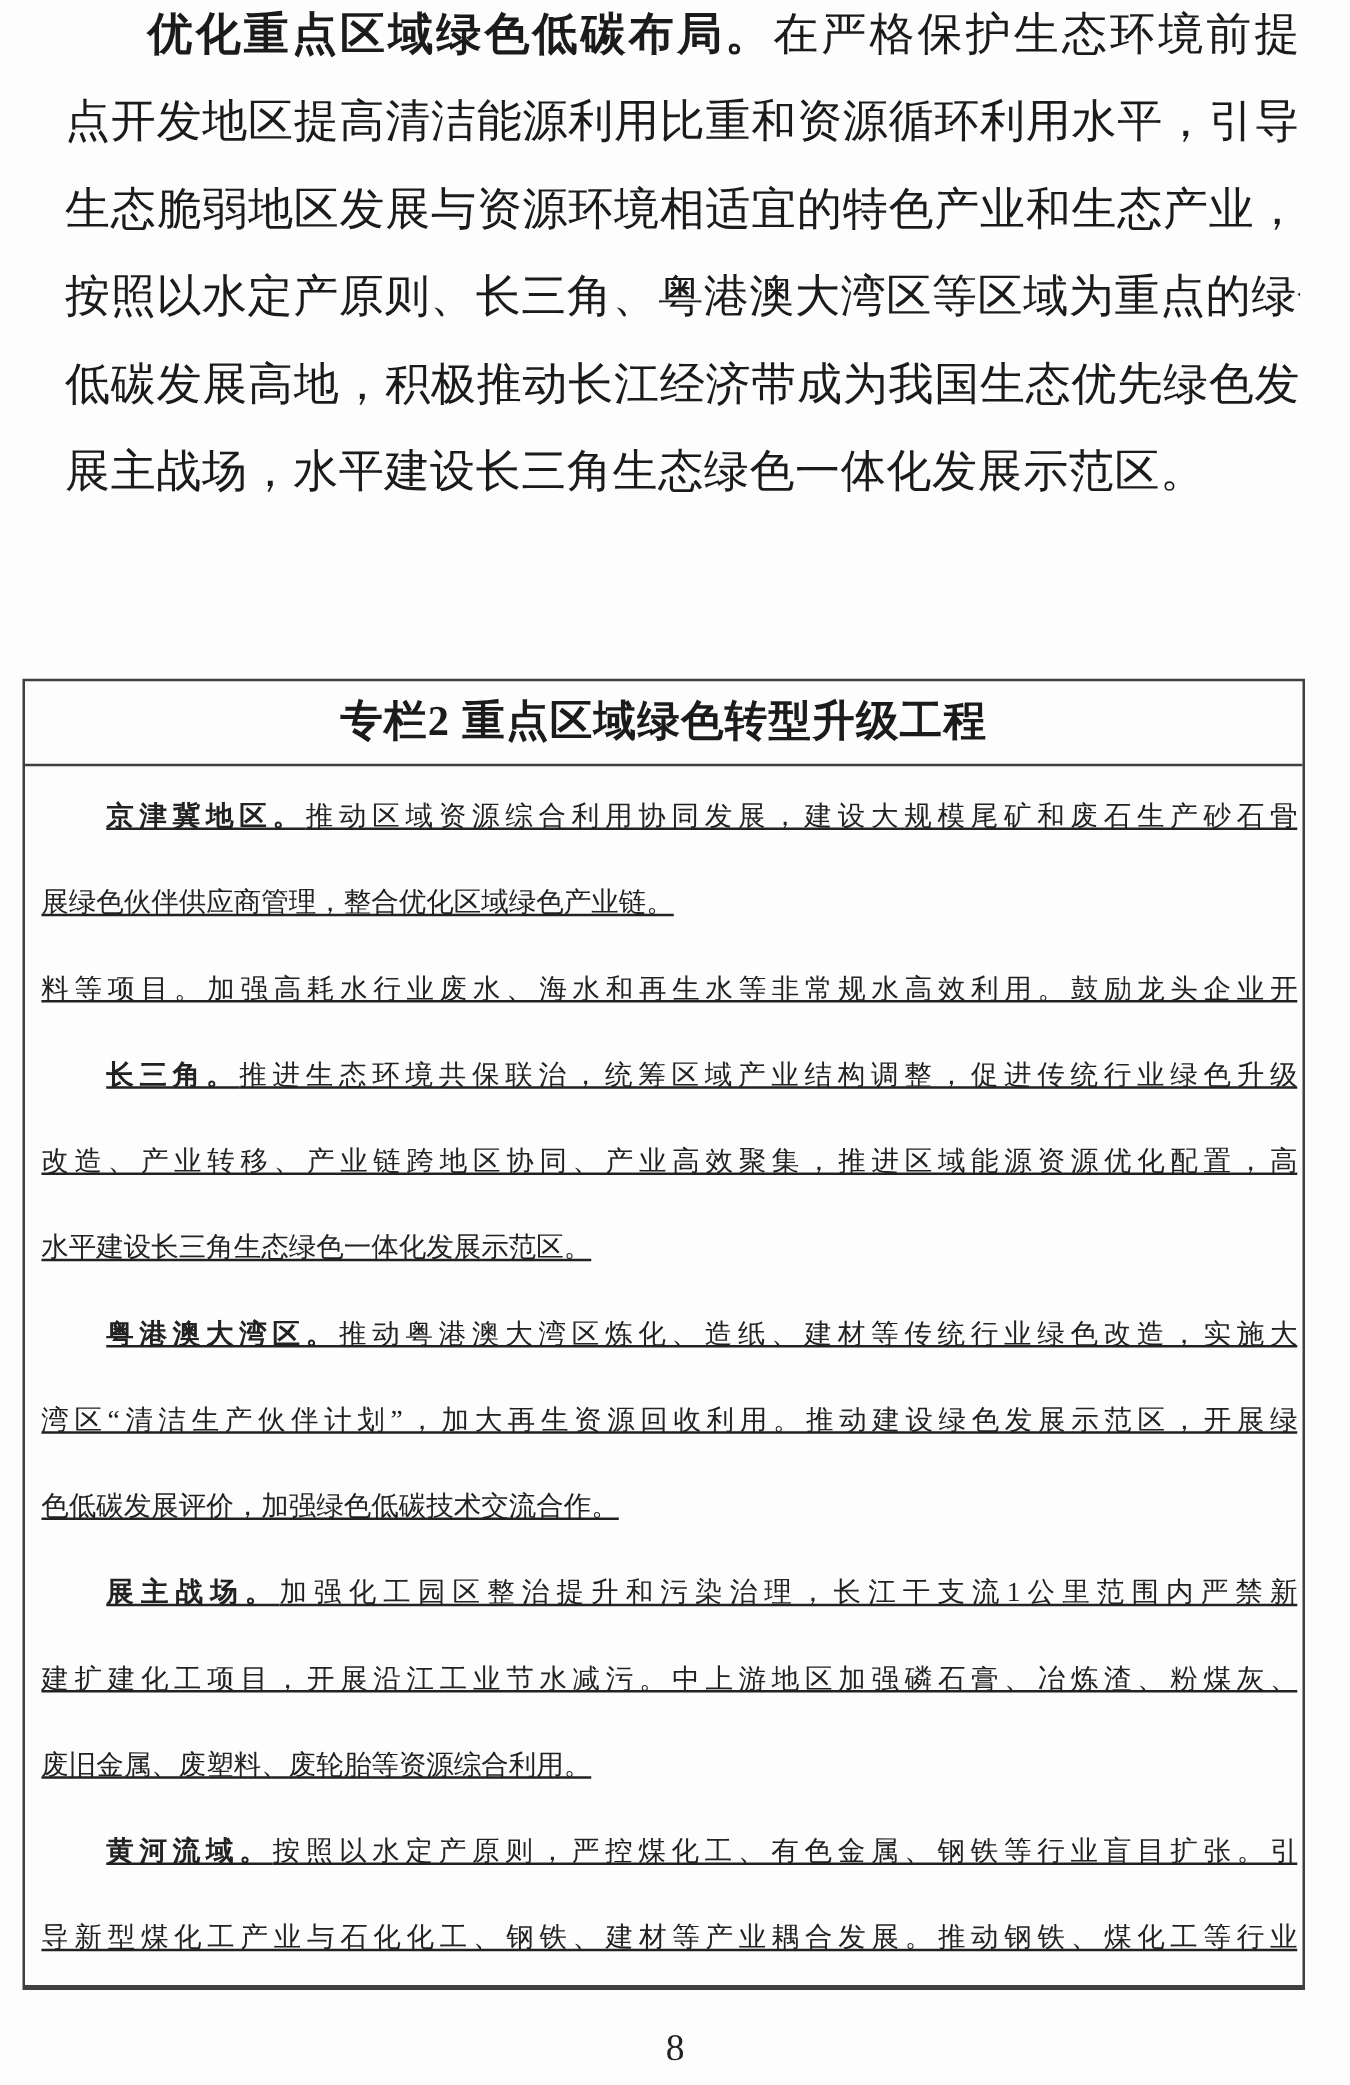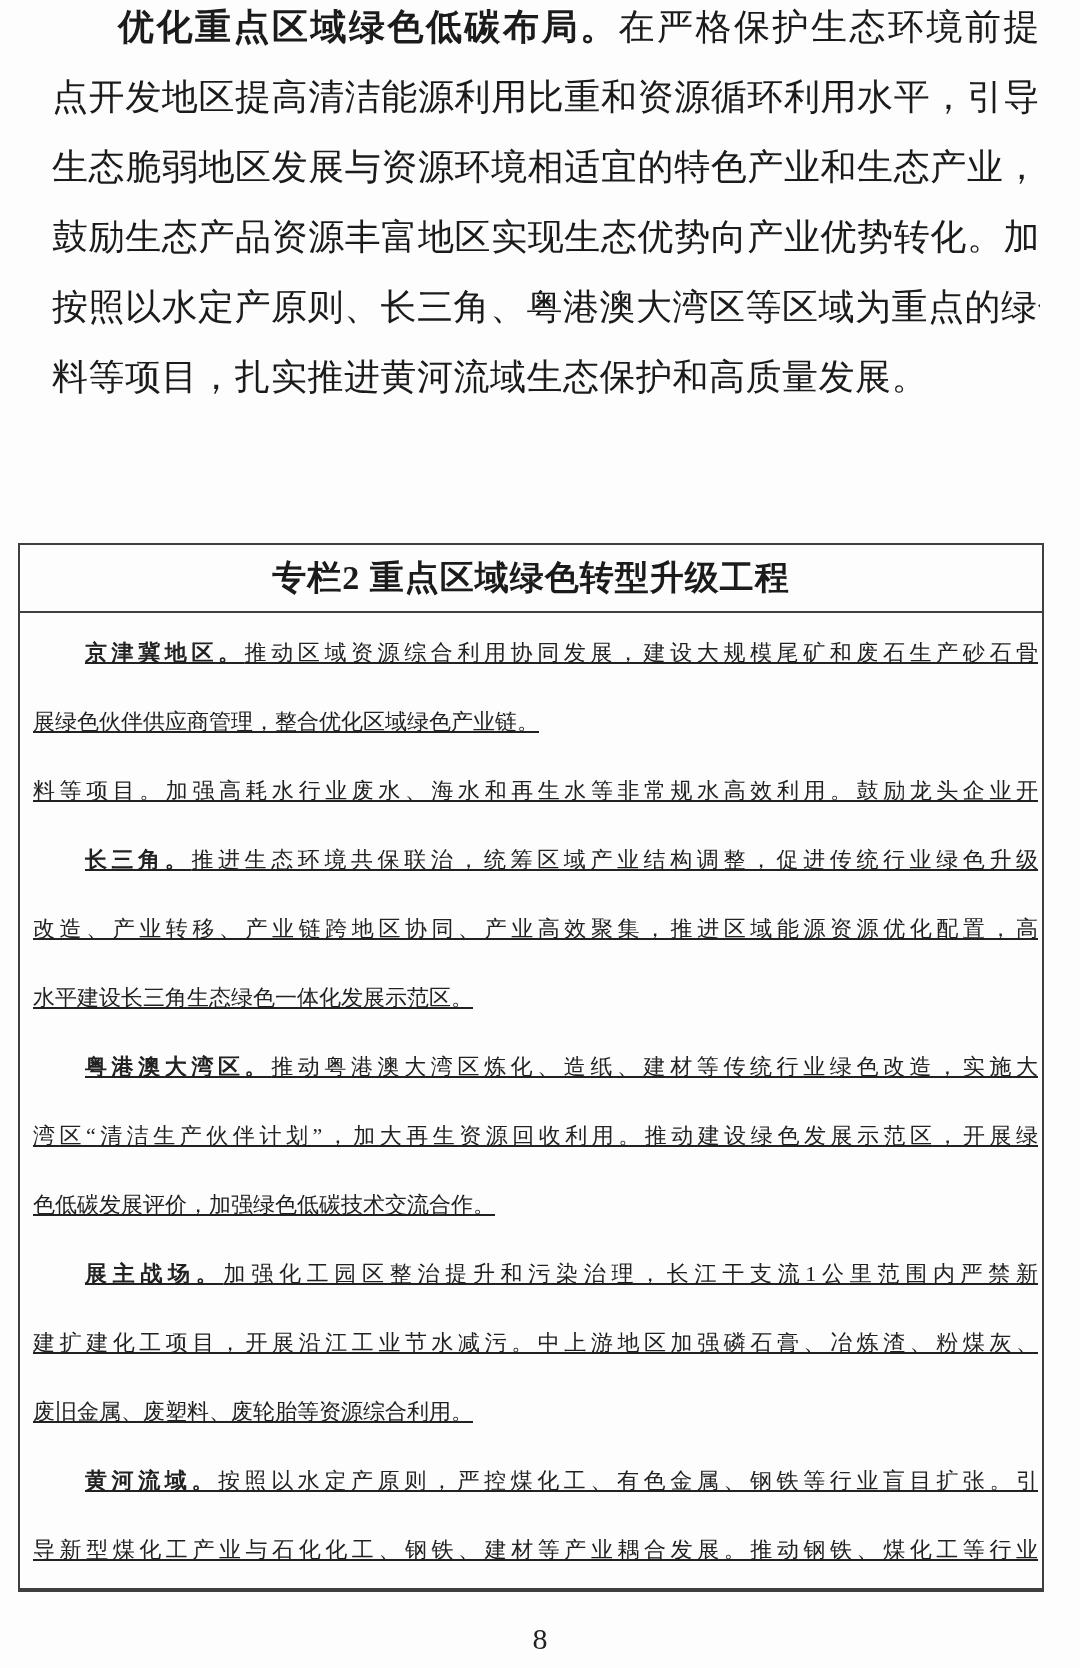--- a/index.html
+++ b/index.html
@@ -67,23 +67,23 @@
 </style>
 </head>
 <body>
 
 <div class="page">
 
   <div class="intro" id="intro">
       <div class="jline findent"><b>优化重点区域绿色低碳布局。</b>在严格保护生态环境前提</div>
       <div class="jline">点开发地区提高清洁能源利用比重和资源循环利用水平，引导</div>
       <div class="jline">生态脆弱地区发展与资源环境相适宜的特色产业和生态产业，</div>
-      <div class="jline">鼓励生态产品资源丰富地区实现生态优势向产业优势转化。加</div>
       <div class="jline">按照以水定产原则、长三角、粤港澳大湾区等区域为重点的绿色</div>
-      <div class="jline jlast">料等项目，扎实推进黄河流域生态保护和高质量发展。</div>
+      <div class="jline">低碳发展高地，积极推动长江经济带成为我国生态优先绿色发</div>
+      <div class="jline jlast">展主战场，水平建设长三角生态绿色一体化发展示范区。</div>
     </div>
 
   <div class="panel">
     <div class="panel-title">专栏2 重点区域绿色转型升级工程</div>
     <div class="panel-body" id="panel-body">
         <div>
           <div class="jline findent"><b>京津冀地区。</b>推动区域资源综合利用协同发展，建设大规模尾矿和废石生产砂石骨</div>
           <div class="jline jlast">展绿色伙伴供应商管理，整合优化区域绿色产业链。</div>
           <div class="jline">料等项目。加强高耗水行业废水、海水和再生水等非常规水高效利用。鼓励龙头企业开</div>
         </div>

